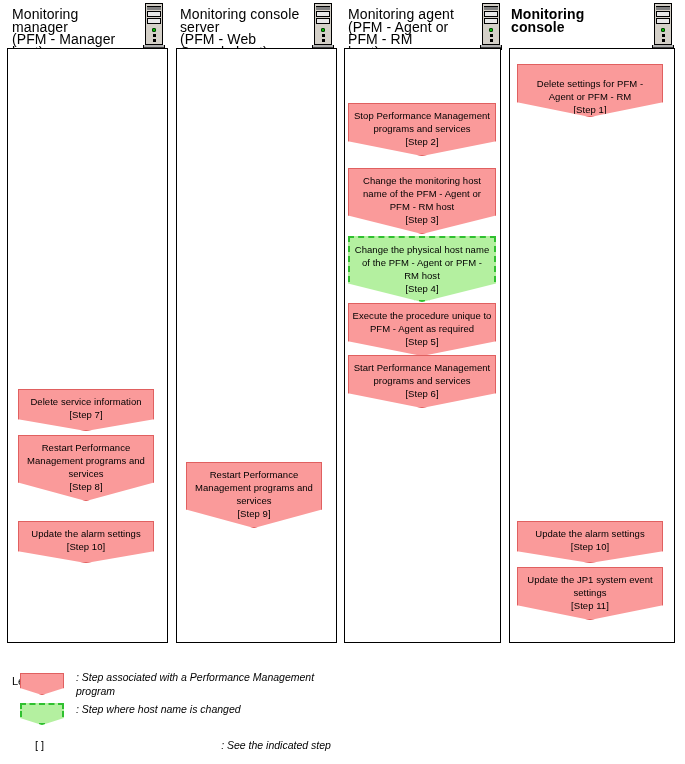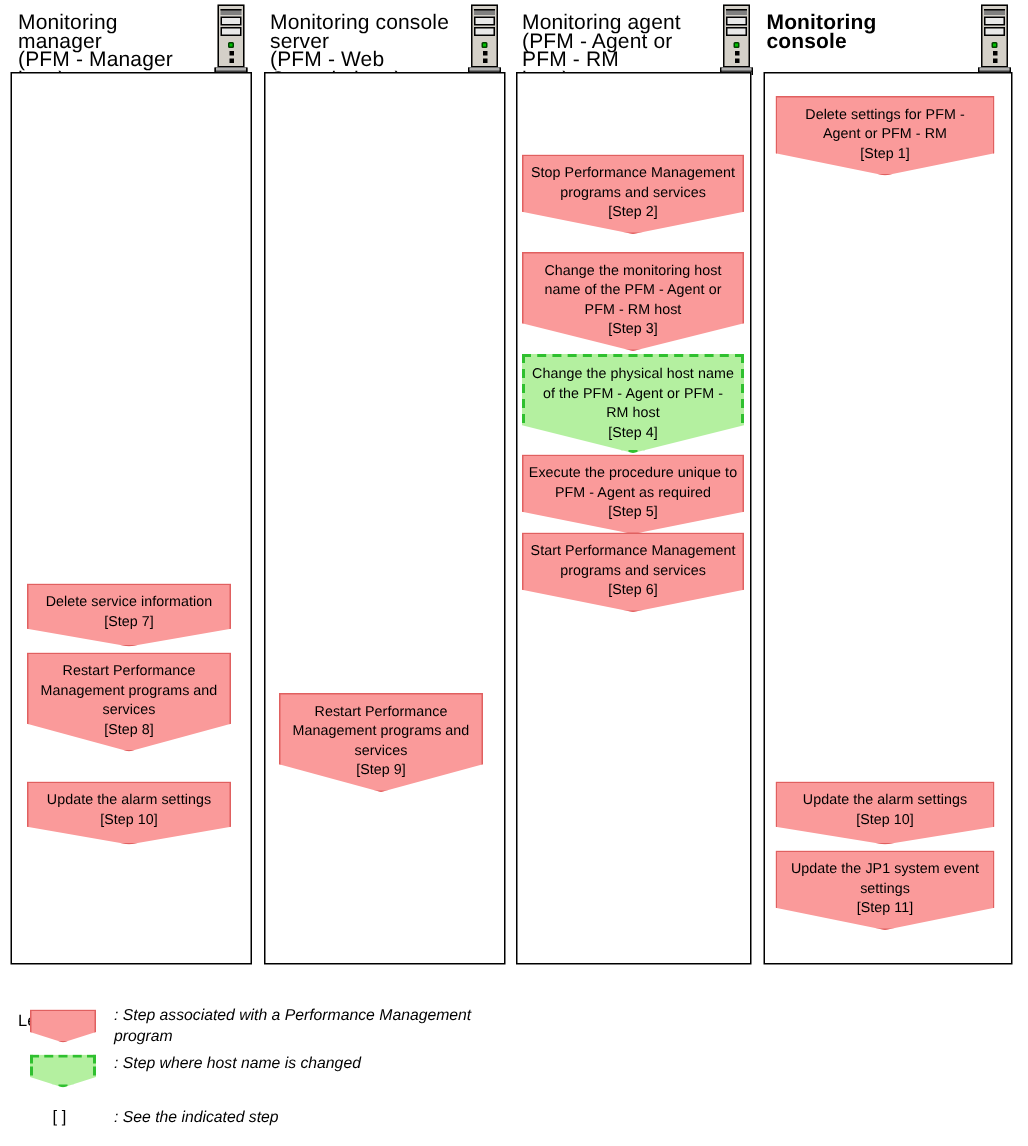--- a/index.html
+++ b/index.html
@@ -296,21 +296,21 @@
   <div class="pc-slot3"></div>
   <div class="pc-led"></div>
   <div class="pc-dot d1"></div>
   <div class="pc-dot d2"></div>
   <div class="pc-base"></div>
   <div class="pc-base-hi"></div>
 </div>
 
 <div class="lane" style="left:509px; top:48px; width:166px; height:595px;"></div>
 
-<div class="step pink" style="left:517px; top:64px; width:146px; height:53px;">
+<div class="step pink" style="left:517px; top:64px; width:146px; height:53px;align-items:flex-end;">
   <span class="step-text">Delete settings for PFM -
 Agent or PFM - RM
 [Step 1]</span>
 </div>
 <div class="step pink" style="left:517px; top:521px; width:146px; height:42px;">
   <span class="step-text">Update the  alarm settings
 [Step 10]</span>
 </div>
 <div class="step pink" style="left:517px; top:567px; width:146px; height:53px;">
   <span class="step-text">Update the JP1 system event
@@ -321,13 +321,13 @@
 <div class="legend-title" style="left:12px; top:655px;margin-top:20px;">Legend:</div>
 
 <div class="legend-swatch pink" style="left:20px; top:673px;"></div>
 <div class="legend-row-text" style="left:76px; top:670px; width:400px;">: Step associated with a Performance Management
 program</div>
 
 <div class="legend-swatch green" style="left:20px; top:703px;"></div>
 <div class="legend-row-text" style="left:76px; top:702px; width:400px;">: Step where host name is changed</div>
 
 <div class="legend-bracket" style="left:35px; top:738px;">[ ]</div>
-<div class="legend-row-text" style="left:76px; top:738px; width:400px;">: See the indicated step</div>
+<div class="legend-row-text" style="left:76px; top:738px; width:400px;text-align:center;">: See the indicated step</div>
 
 </body></html>

